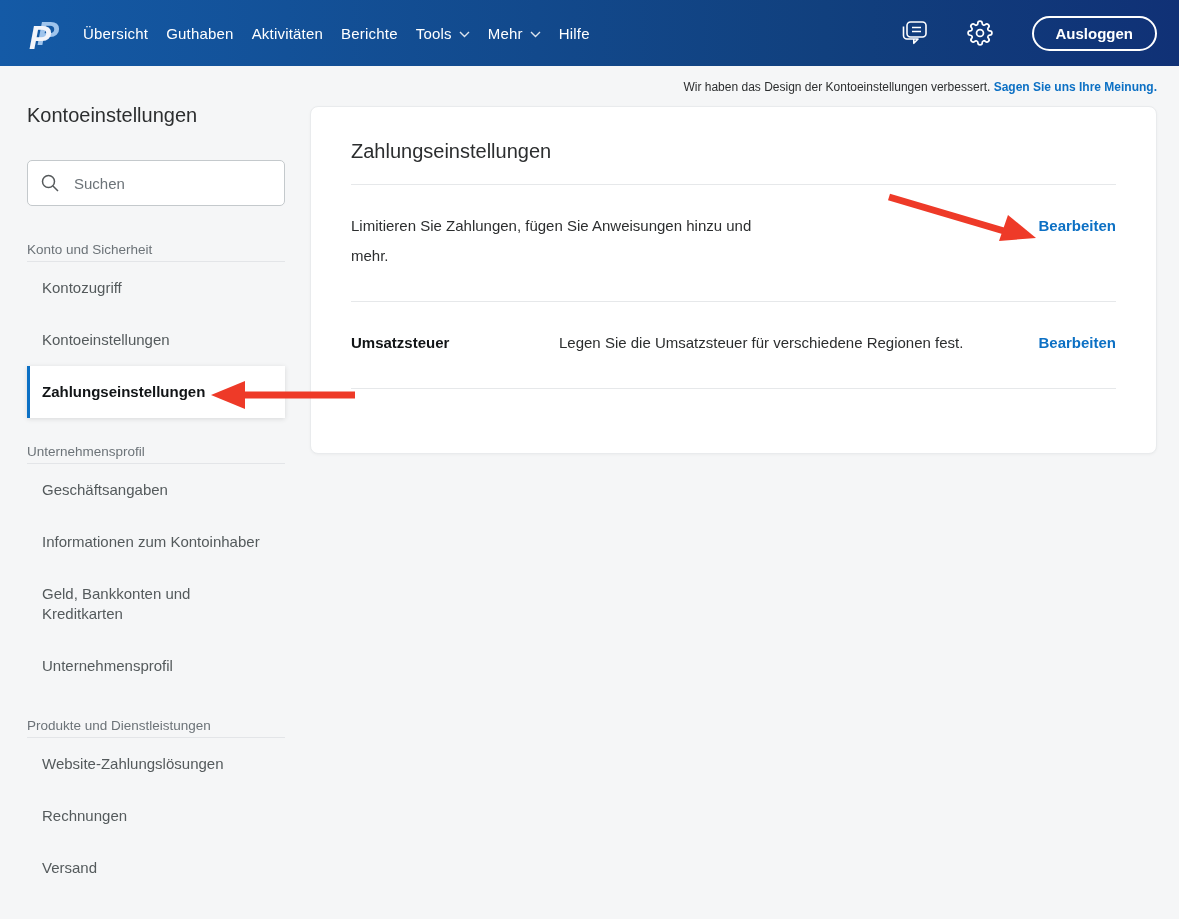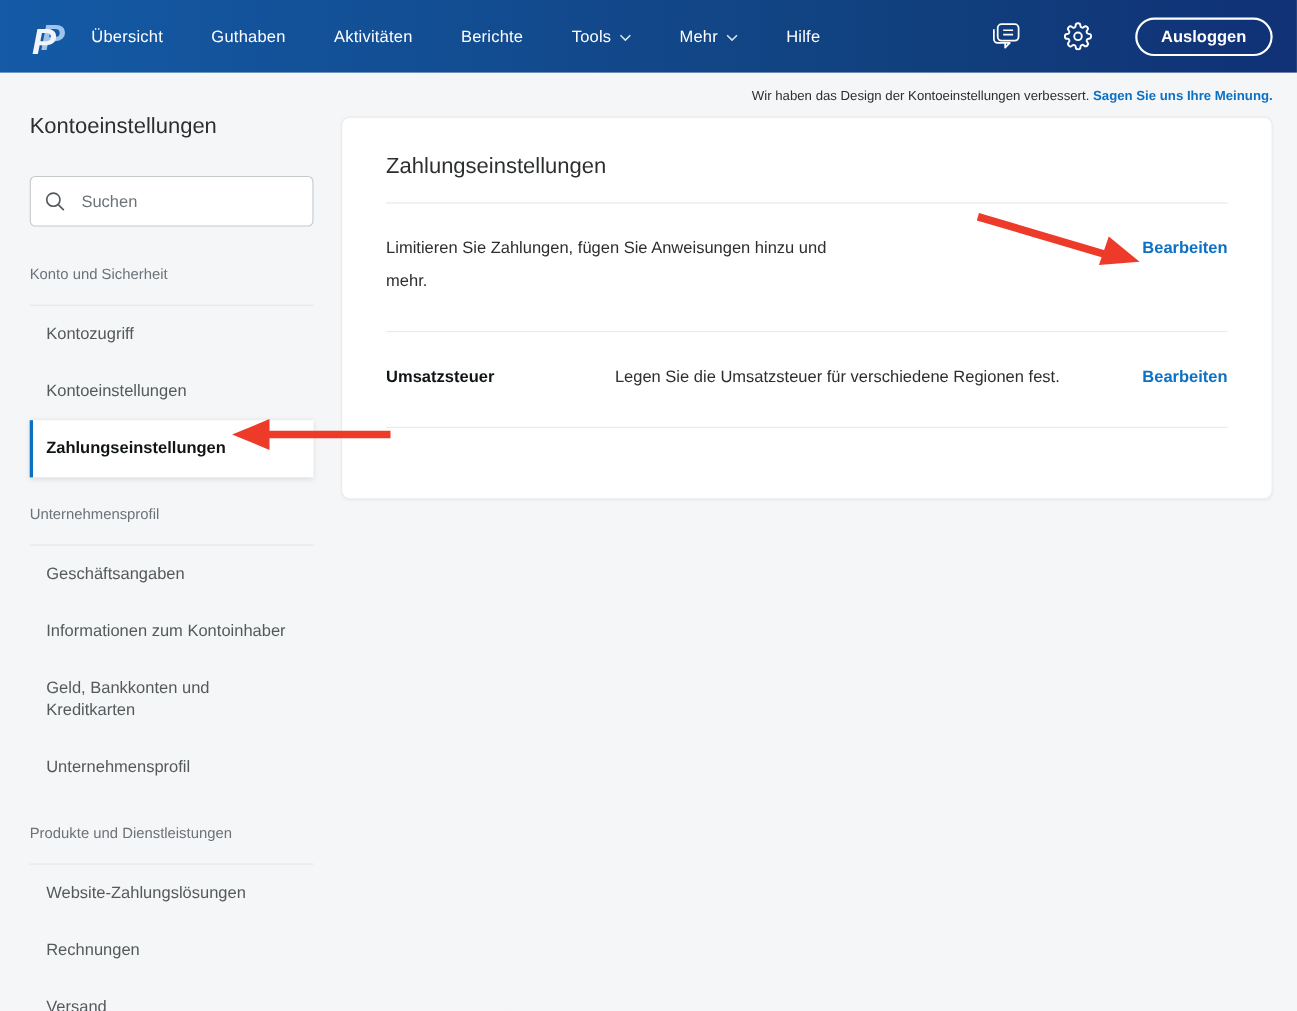--- a/index.html
+++ b/index.html
@@ -5,21 +5,21 @@
   * { margin:0; padding:0; box-sizing:border-box; }
   html,body { width:1179px; height:919px; overflow:hidden; background:#f5f6f7;
               font-family:"Liberation Sans", sans-serif; }
   .page { position:relative; width:1179px; height:919px; background:#f5f6f7; }
 
   
   .navbar { position:absolute; top:0; left:0; width:1179px; height:66px;
             background:linear-gradient(90deg,#145aa6 0%,#11407e 70%,#103176 100%);
             display:flex; align-items:center; padding:0 22px 0 25px; }
   .logo { width:40px; height:46px; margin-right:18px; flex:0 0 auto; }
-  .nav-links { display:flex; align-items:center; gap:44px; }
+  .nav-links { display:flex; align-items:center; gap:18px; }
   .nav-link { color:#ffffff; font-size:15px; letter-spacing:.2px; cursor:pointer;
               display:flex; align-items:center; gap:7px; white-space:nowrap; }
   .chevron { width:11px; height:7px; opacity:.85; margin-top:2px; }
   .nav-right { margin-left:auto; display:flex; align-items:center; gap:38px; }
   .nav-icon { width:28px; height:26px; cursor:pointer; }
   .logout-btn { border:2px solid #ffffff; border-radius:22px; background:transparent;
                 color:#ffffff; font-weight:bold; font-size:15px; padding:8px 22px;
                 font-family:"Liberation Sans", sans-serif; cursor:pointer; line-height:1; }
 
   
@@ -30,21 +30,21 @@
   .sidebar { position:absolute; left:27px; top:104px; width:258px; }
   .sidebar-title { font-size:20px; color:#2c2e2f; font-weight:normal; margin-bottom:33px; }
   .search-box { display:flex; align-items:center; width:258px; height:46px;
                 border:1px solid #c4c9cc; border-radius:5px; background:#ffffff;
                 padding:0 12px; margin-bottom:36px; }
   .search-box svg { flex:0 0 auto; margin-right:14px; }
   .search-box input { border:none; outline:none; flex:1; font-size:15px; color:#ef4444;
                       font-family:"Liberation Sans", sans-serif; background:transparent; }
   .search-box input::placeholder { color:#6c7378; }
 
-  .section-header { font-size:13.5px; color:#6c7378; padding-bottom:20px;
+  .section-header { font-size:13.5px; color:#6c7378; padding-bottom:4px;
                     border-bottom:1px solid #e3e5e8; margin-top:26px; }
   .side-item { font-size:15px; color:#545a5c; padding:16px 0 16px 15px; cursor:pointer; }
   .side-item .lbl { display:inline-block; max-width:224px; line-height:20px; }
   .side-item.selected { background:#ffffff; border-left:3px solid #0c70c4;
                         box-shadow:0 1px 5px rgba(0,0,0,.12); padding-left:12px; }
   .side-item.selected .lbl { font-weight:bold; color:#111416; }
 
   
   .card { position:absolute; left:310px; top:106px; width:847px; height:348px;
           background:#ffffff; border:1px solid #e9ebed; border-radius:8px;

